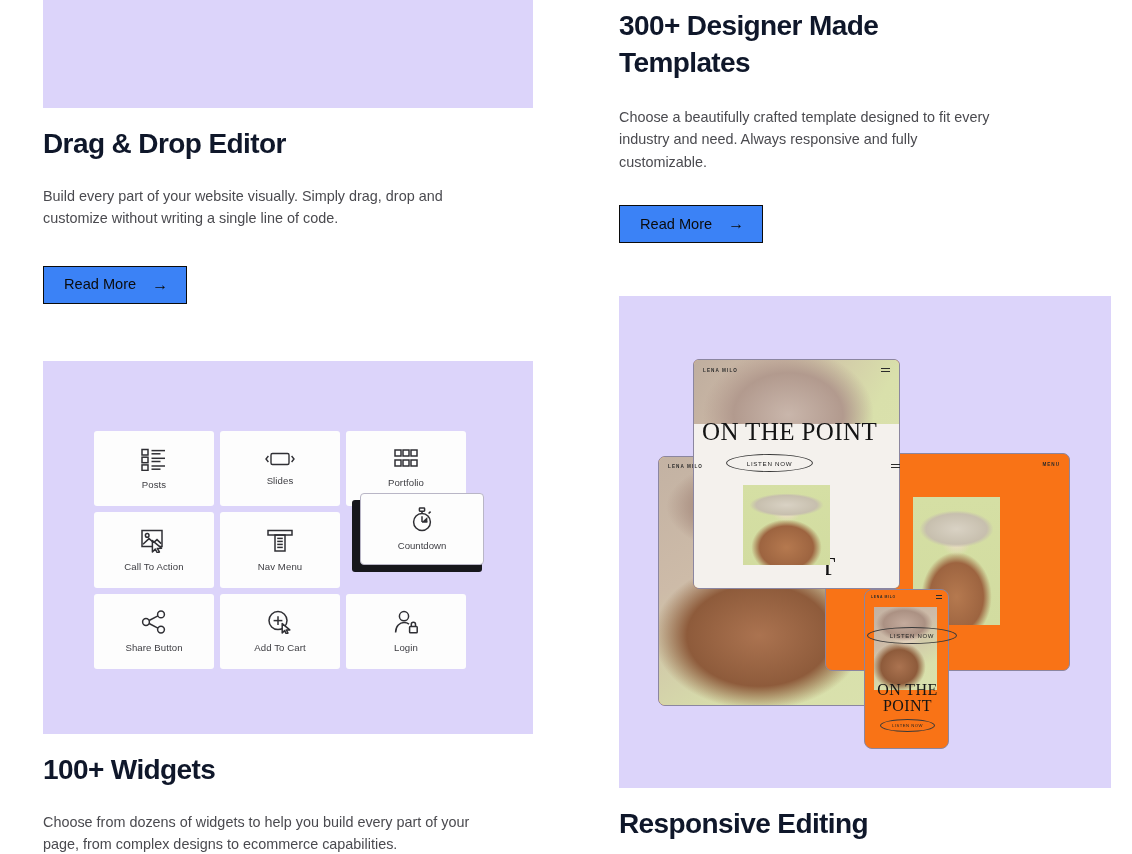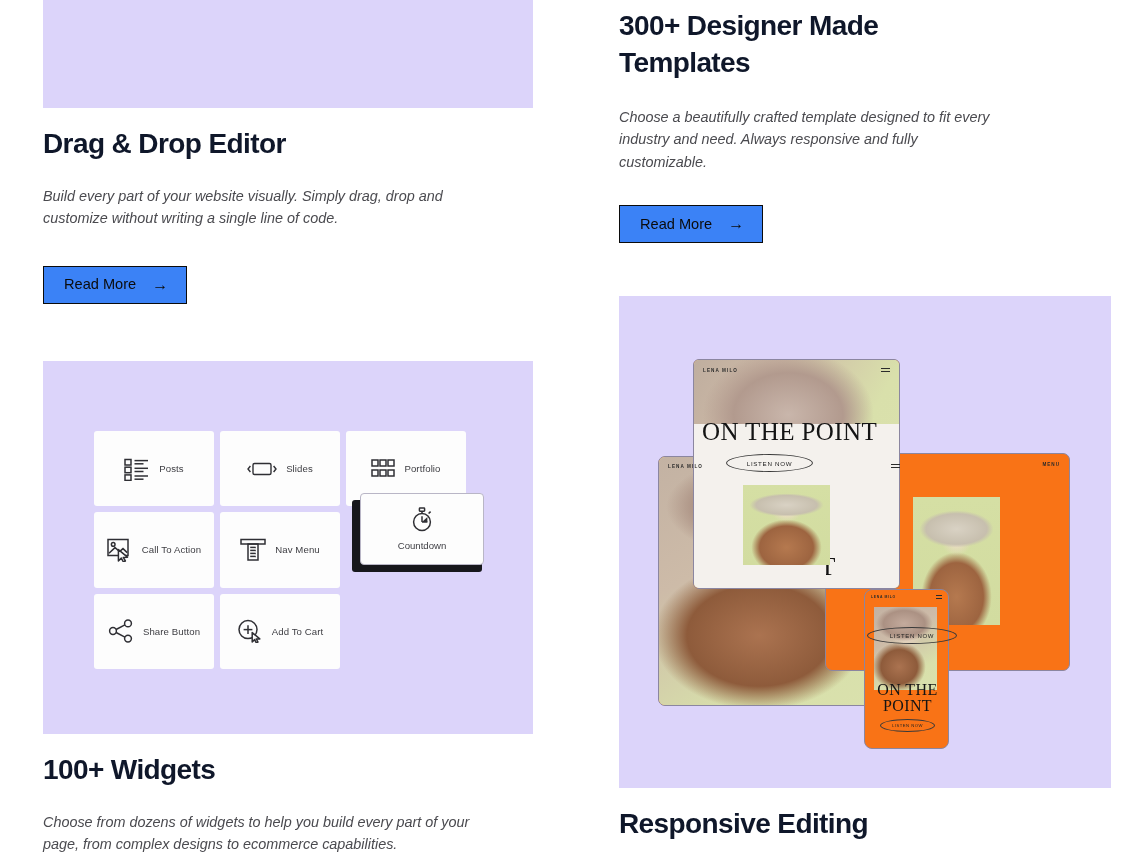--- a/index.html
+++ b/index.html
@@ -18,21 +18,20 @@
     font-size: 28px;
     line-height: 1.32;
     letter-spacing: -0.6px;
     color: #0f172a;
   }
   .feature-body {
     font-size: 14.4px;
     line-height: 1.55;
     color: #4a4a4f;
     font-weight: 400;
-    font-style: italic;
   }
   .read-more {
     display: inline-flex;
     align-items: center;
     gap: 16px;
     border: 1px solid #0b0b0b;
     background: #3b82f6;
     padding: 10px 18px 10px 20px;
     font-size: 14.6px;
     color: #0b0b0b;
@@ -59,20 +58,21 @@
     width: 372px; height: 238px;
     display: grid;
     grid-template-columns: repeat(3, 1fr);
     grid-template-rows: repeat(3, 1fr);
     gap: 6px;
   }
   .widget-cell {
     background: #fdfdfd;
     border-radius: 3px;
     display: flex;
+    flex-direction: column;
     align-items: center;
     justify-content: center;
     gap: 9px;
   }
   .widget-cell .wlabel {
     font-size: 9.6px;
     color: #3d3d42;
     letter-spacing: .1px;
     line-height: 1;
   }
@@ -299,20 +299,31 @@
           <svg width="26" height="24" viewBox="0 0 26 24" fill="none" stroke="#2f2f34" stroke-width="1.5">
             <circle cx="11" cy="10.6" r="9"></circle>
             <line x1="11" y1="6.2" x2="11" y2="15"></line>
               <line x1="6.6" y1="10.6" x2="15.4" y2="10.6"></line>
             <path d="M15.2 13.6 L15.2 23 L17.6 20.6 L19.3 23.9 L21 23 L19.3 20 L22.8 19.9 Z" fill="#fdfdfd" stroke-linejoin="round"></path>
           </svg>
         </span>
         <span class="wlabel">Add To Cart</span>
       </div>
 
+      <div class="widget-cell">
+        <span>
+          <svg width="26" height="24" viewBox="0 0 26 24" fill="none" stroke="#2f2f34" stroke-width="1.5">
+            <circle cx="11" cy="6.2" r="4.6"></circle>
+            <path d="M2.6 22.4 C2.6 15.6 7 12.6 11 12.6 C13 12.6 14.8 13.2 16 14.2"></path>
+            <rect x="16.6" y="16.4" width="7.6" height="6.4" rx="0.8"></rect>
+            <path d="M18.3 16.4 L18.3 14.4 A2.1 2.1 0 0 1 22.5 14.4 L22.5 16.4"></path>
+          </svg>
+        </span>
+        <span class="wlabel">Login</span>
+      </div>
 
     </div>
   </div>
 
   <div class="wshadow"></div>
   <div class="wraised">
     <span>
       <svg width="26" height="26" viewBox="0 0 26 26" fill="none" stroke="#2f2f34" stroke-width="1.5">
         <circle cx="13" cy="15" r="8.4"></circle>
         <line x1="13" y1="15" x2="13" y2="9.2"></line>

